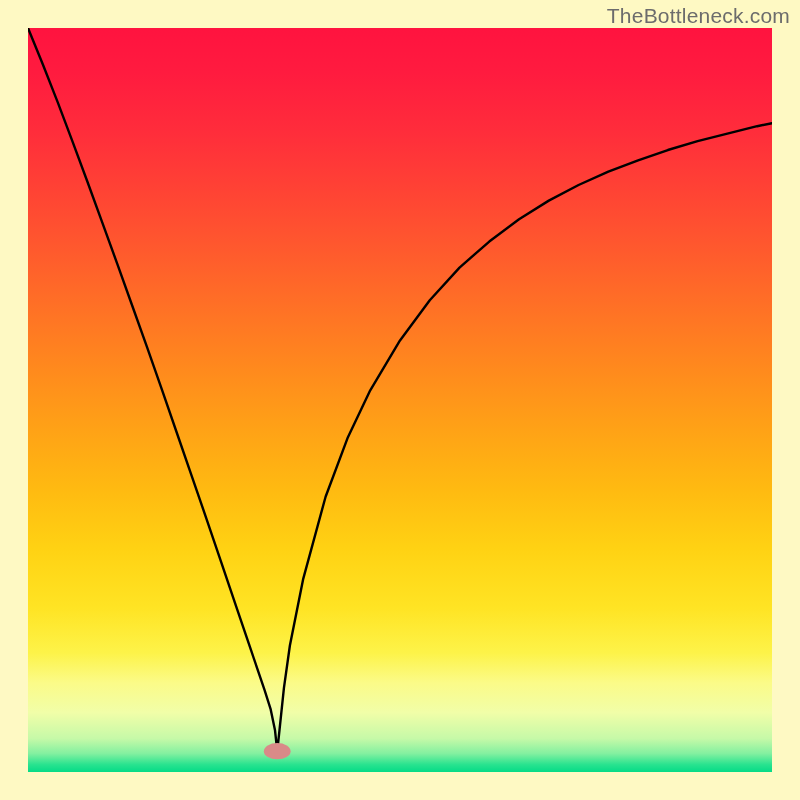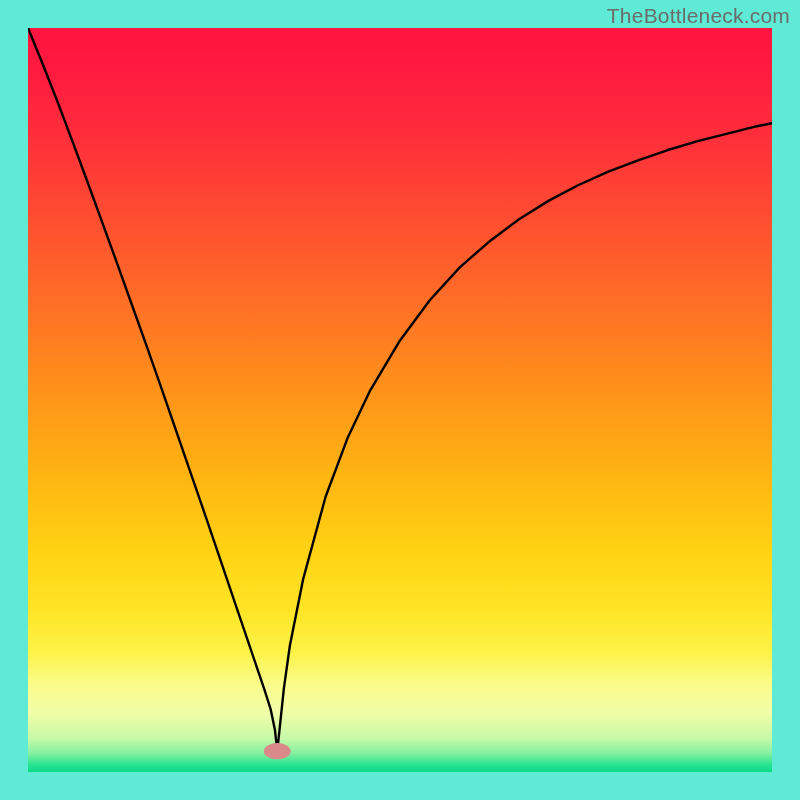--- a/index.html
+++ b/index.html
@@ -7,21 +7,21 @@
     padding: 0;
     width: 800px;
     height: 800px;
     background: #000;
     overflow: hidden;
     font-family: Arial, Helvetica, sans-serif;
   }
   .frame {
     position: absolute;
     inset: 0;
-    background: #5eead4;
+    background: #fef9c3;
   }
   .plot {
     position: absolute;
     left: 28px;
     top: 28px;
     width: 744px;
     height: 744px;
   }
   .watermark {
     position: absolute;

